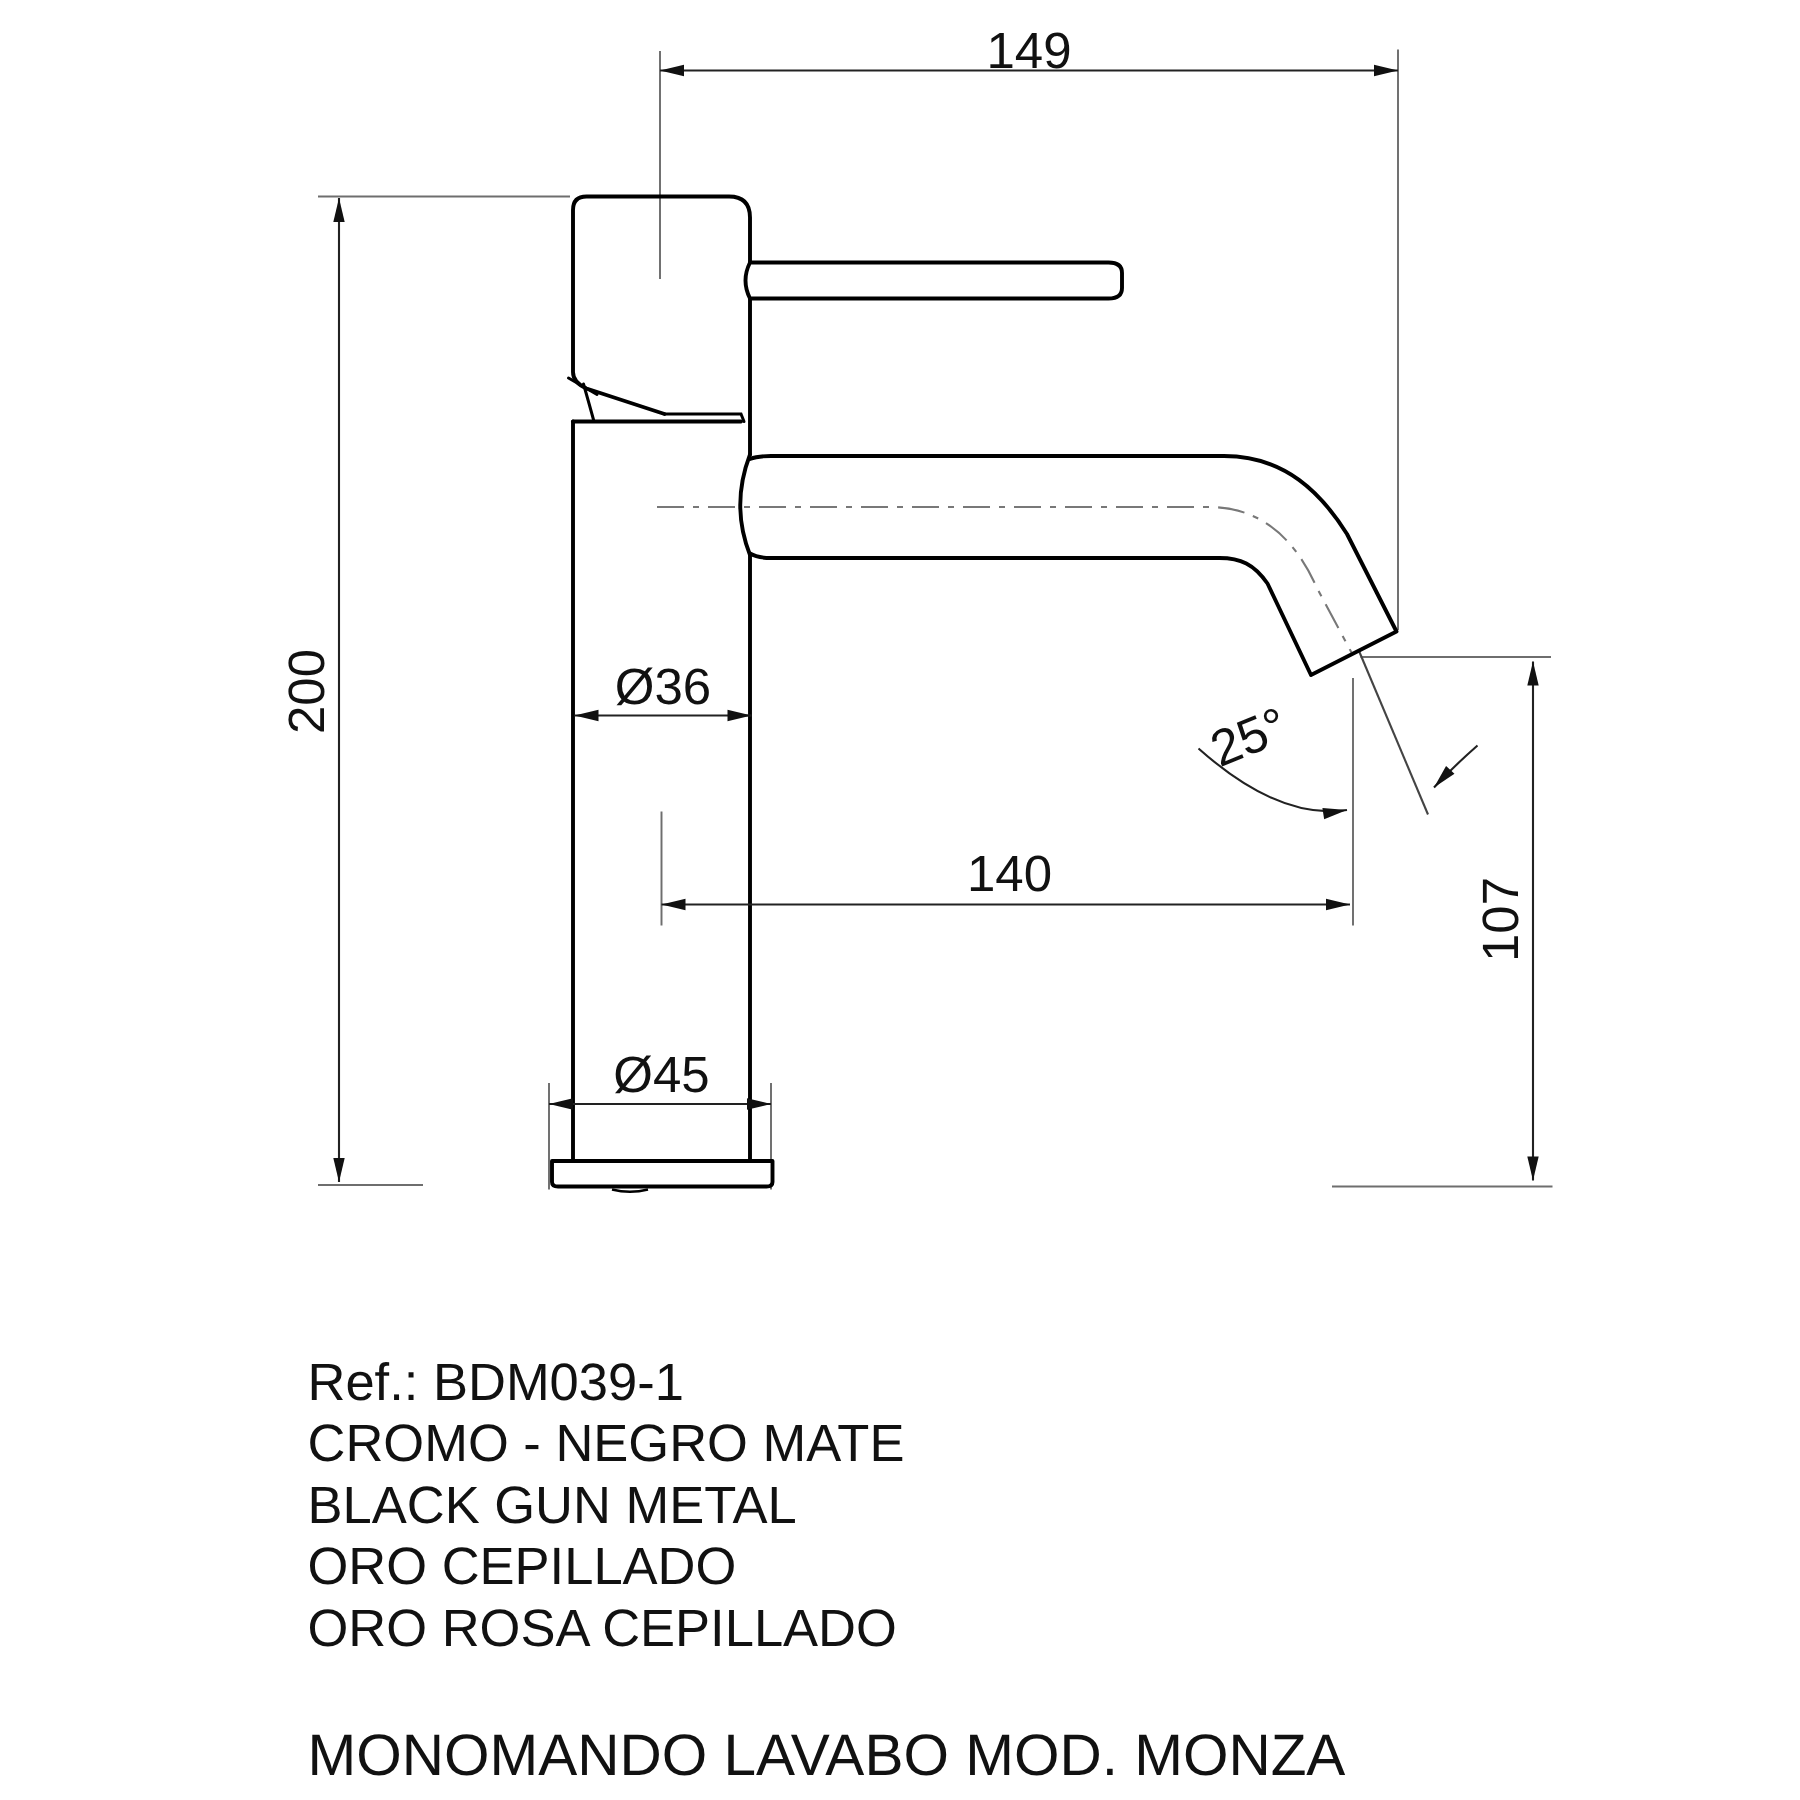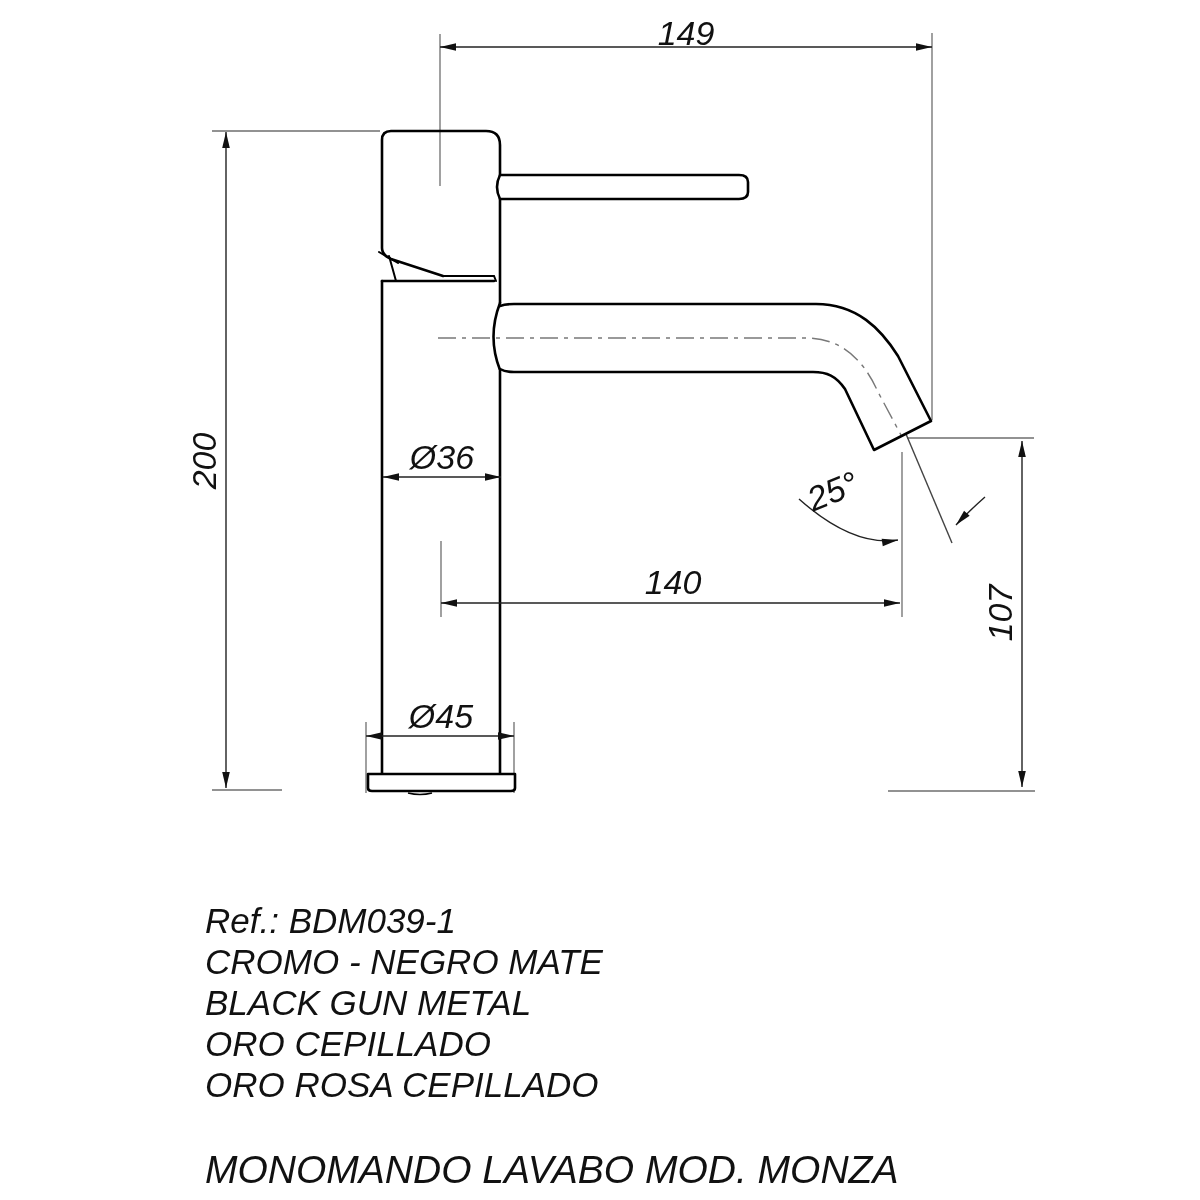--- a/index.html
+++ b/index.html
@@ -1,16 +1,16 @@
 <!DOCTYPE html>
 <html><head>
 <meta charset="utf-8">
 <style>
   html,body{margin:0;padding:0;background:#ffffff;}
-  .page{width:1200px;height:1200px;position:relative;background:#fff;overflow:hidden;font-style:italic;}
+  .page{width:1200px;height:1200px;position:relative;background:#fff;overflow:hidden;}
   svg{display:block;}
   text{font-family:"Liberation Sans", sans-serif;fill:#111;}
   .dim-text{font-size:34px;}
   .info-text{font-size:35px;}
   .title-text{font-size:39px;}
   .outline{fill:none;stroke:#000;stroke-width:2.6;stroke-linejoin:round;stroke-linecap:round;}
   .outline-fill{fill:#fff;stroke:#000;stroke-width:2.6;stroke-linejoin:round;}
   .thin{fill:none;stroke:#000;stroke-width:2;stroke-linecap:round;}
   .dimline{fill:none;stroke:#222;stroke-width:1.4;}
   .extline{fill:none;stroke:#6e6e6e;stroke-width:1.3;}

